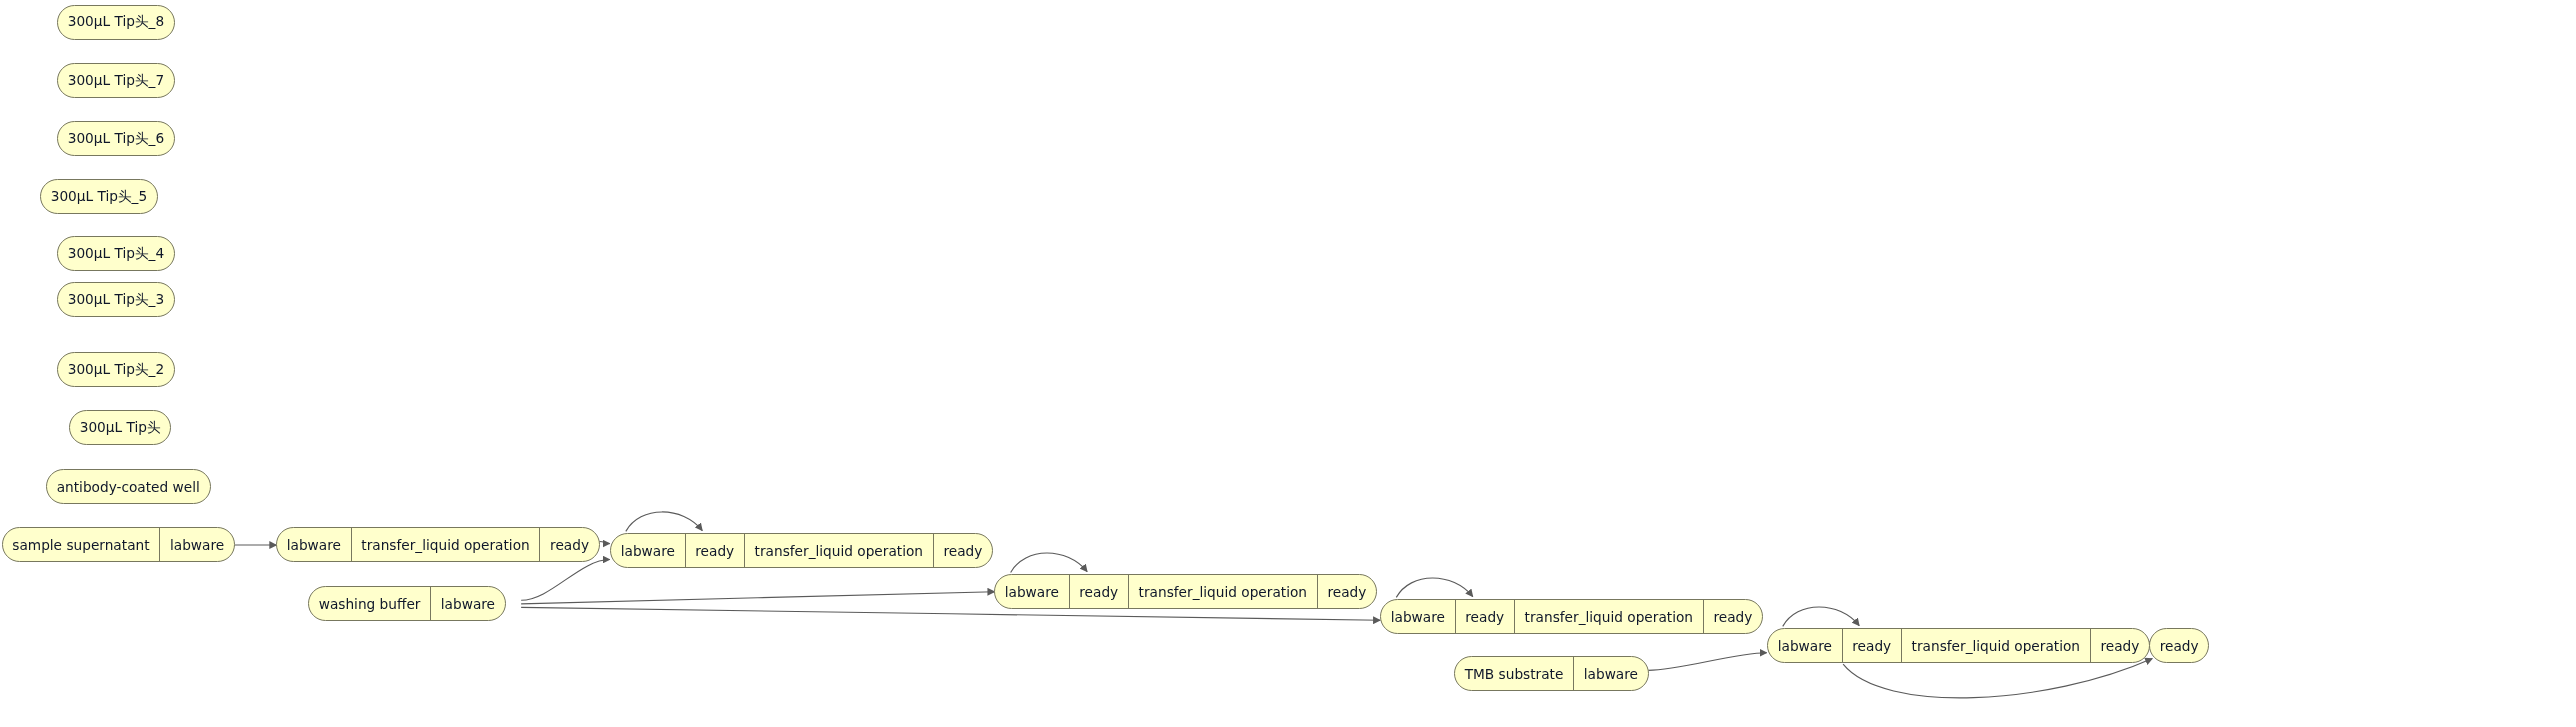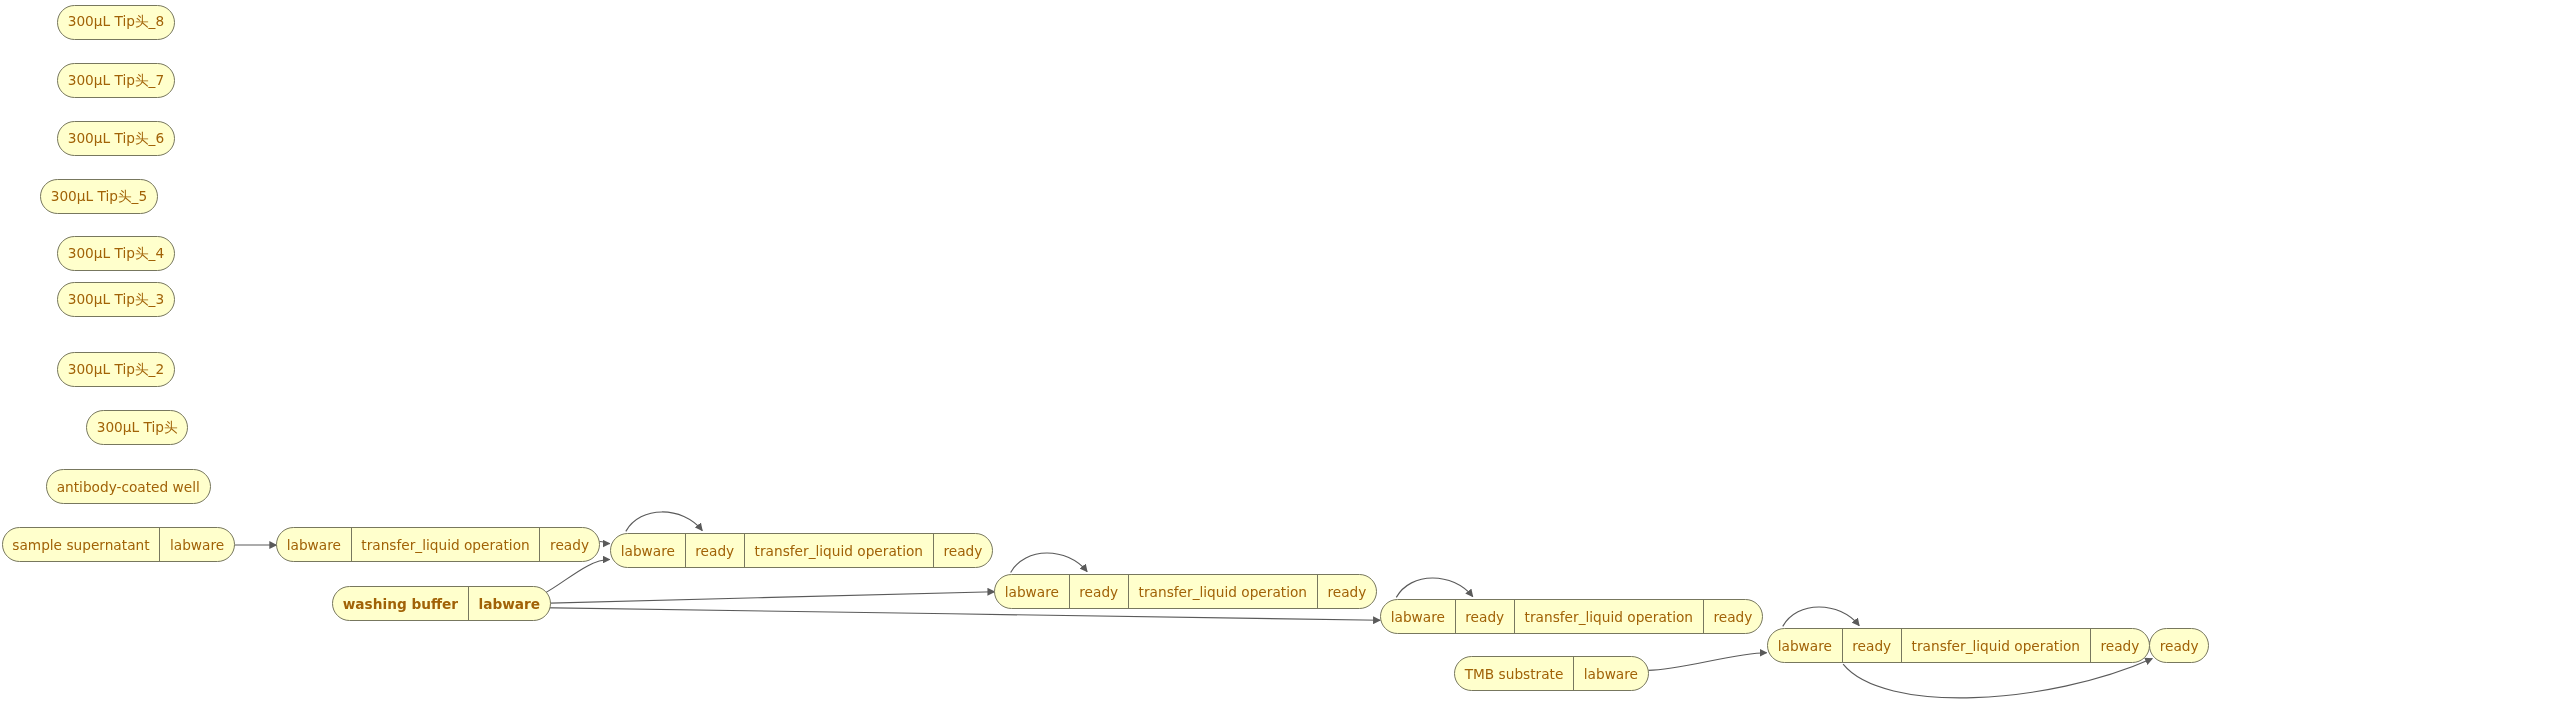--- a/index.html
+++ b/index.html
@@ -1,21 +1,21 @@
 <!DOCTYPE html>
 <html style="font-size:13px"><head>
 <meta charset="utf-8">
 <style>
   html,body{margin:0;padding:0;background:#ffffff;}
   #canvas{
     position:relative;
     width:2576px;height:727px;
     font-family:"DejaVu Sans", sans-serif;
     font-size:13.7px;
-    color:#a16207;
+    color:#0f172a;
     overflow:hidden;
   }
   #edges{position:absolute;left:0;top:0;width:2576px;height:727px;}
   #edges path.edge{fill:none;stroke:#5a5a5a;stroke-width:1.4px;}
   .node{
     position:absolute;
     display:flex;
     align-items:stretch;
     height:35px;
     box-sizing:border-box;
@@ -70,42 +70,42 @@
     </div>
     <div class="node" style="left: 57px; top: 236px; background: rgb(255, 255, 204); border-color: rgb(119, 119, 94);">
       <span class="field">300μL Tip头_4</span>
     </div>
     <div class="node" style="left: 57px; top: 282px; background: rgb(255, 255, 204); border-color: rgb(119, 119, 94);">
       <span class="field">300μL Tip头_3</span>
     </div>
     <div class="node" style="left: 57px; top: 352px; background: rgb(255, 255, 204); border-color: rgb(119, 119, 94);">
       <span class="field">300μL Tip头_2</span>
     </div>
-    <div class="node" style="left: 86px; top: 410px; background: rgb(255, 255, 204); border-color: rgb(119, 119, 94); text-align: right;">
+    <div class="node" style="left: 69px; top: 410px; background: rgb(255, 255, 204); border-color: rgb(119, 119, 94); text-align: right;">
       <span class="field">300μL Tip头</span>
     </div>
     <div class="node" style="left: 46px; top: 469px; background: rgb(255, 255, 204); border-color: rgb(119, 119, 94); justify-content: center;">
       <span class="field">antibody-coated well</span>
     </div>
     <div class="node" style="left: 1.6px; top: 527px; background: rgb(255, 255, 204); border-color: rgb(119, 119, 94);">
       <span class="field">sample supernatant</span>
       <span class="field">labware</span>
     </div>
     <div class="node" style="left: 276px; top: 527px; background: rgb(255, 255, 204); border-color: rgb(119, 119, 94);">
       <span class="field">labware</span>
       <span class="field">transfer_liquid operation</span>
       <span class="field">ready</span>
     </div>
     <div class="node" style="left: 610px; top: 533px; background: rgb(255, 255, 204); border-color: rgb(119, 119, 94);">
       <span class="field">labware</span>
       <span class="field">ready</span>
       <span class="field">transfer_liquid operation</span>
       <span class="field">ready</span>
     </div>
-    <div class="node" style="left: 332px; top: 586px; background: rgb(255, 255, 204); border-color: rgb(119, 119, 94); font-weight: bold;">
+    <div class="node" style="left: 308px; top: 586px; background: rgb(255, 255, 204); border-color: rgb(119, 119, 94);">
       <span class="field">washing buffer</span>
       <span class="field">labware</span>
     </div>
     <div class="node" style="left: 994px; top: 574px; background: rgb(255, 255, 204); border-color: rgb(119, 119, 94);">
       <span class="field">labware</span>
       <span class="field">ready</span>
       <span class="field">transfer_liquid operation</span>
       <span class="field">ready</span>
     </div>
     <div class="node" style="left: 1380px; top: 599px; background: rgb(255, 255, 204); border-color: rgb(119, 119, 94);">

